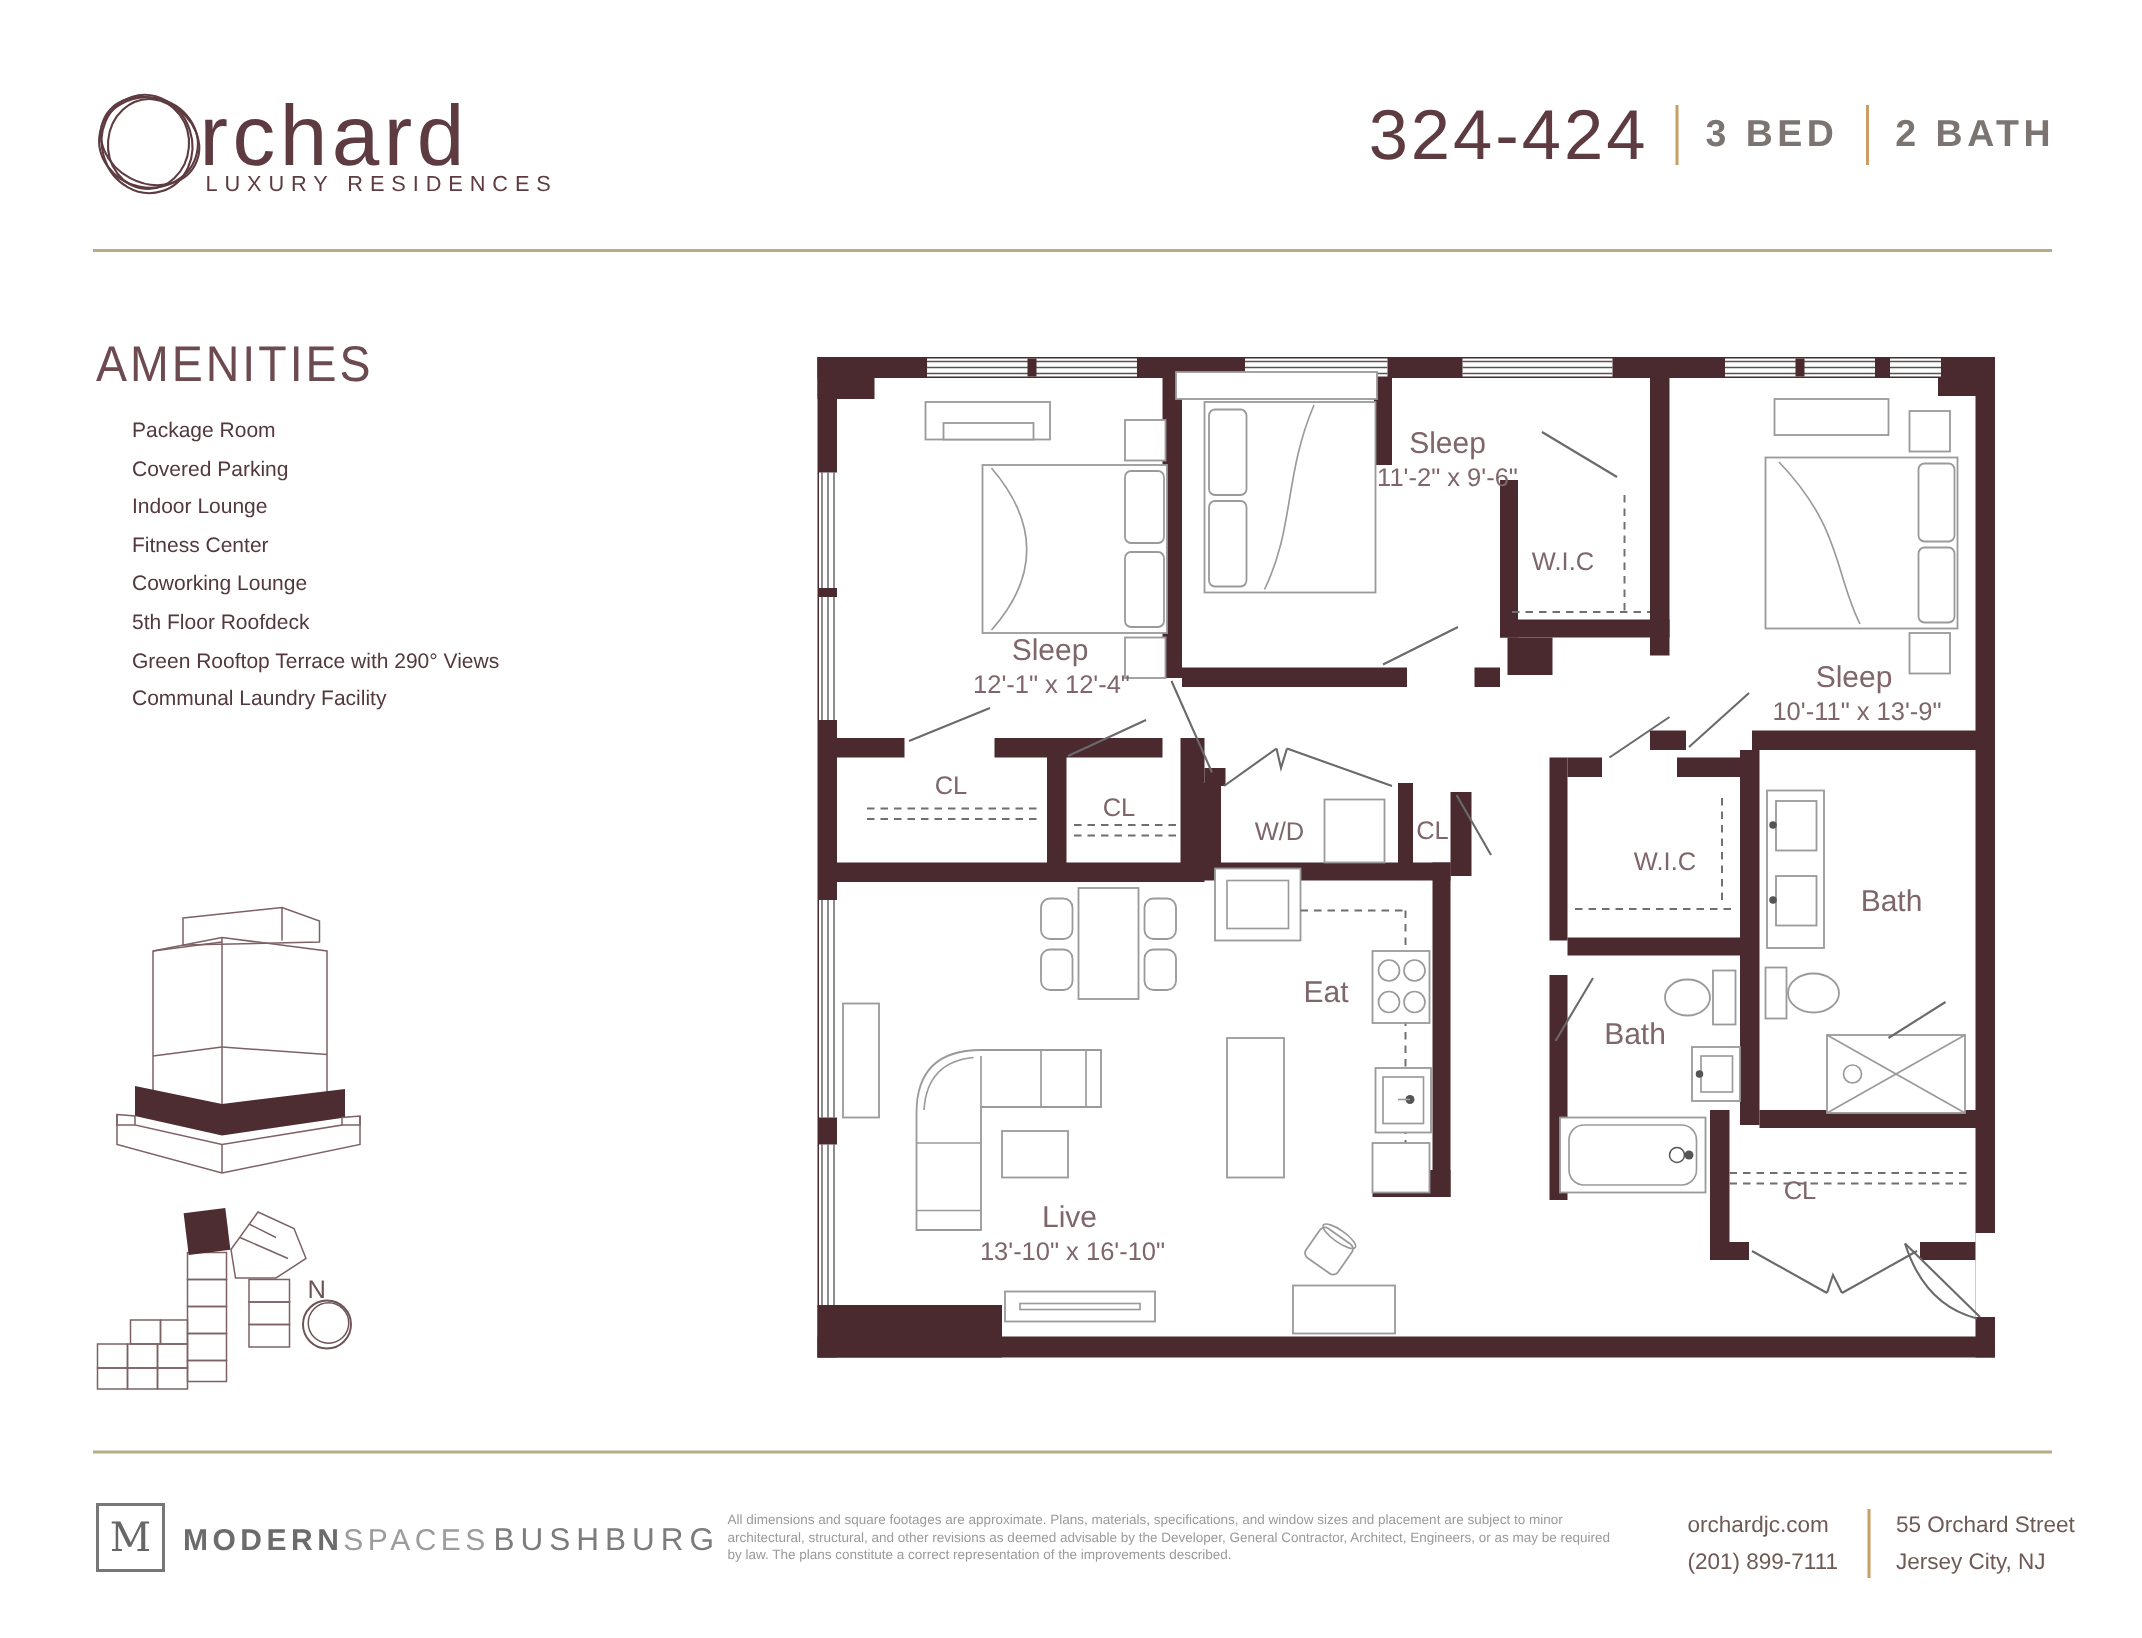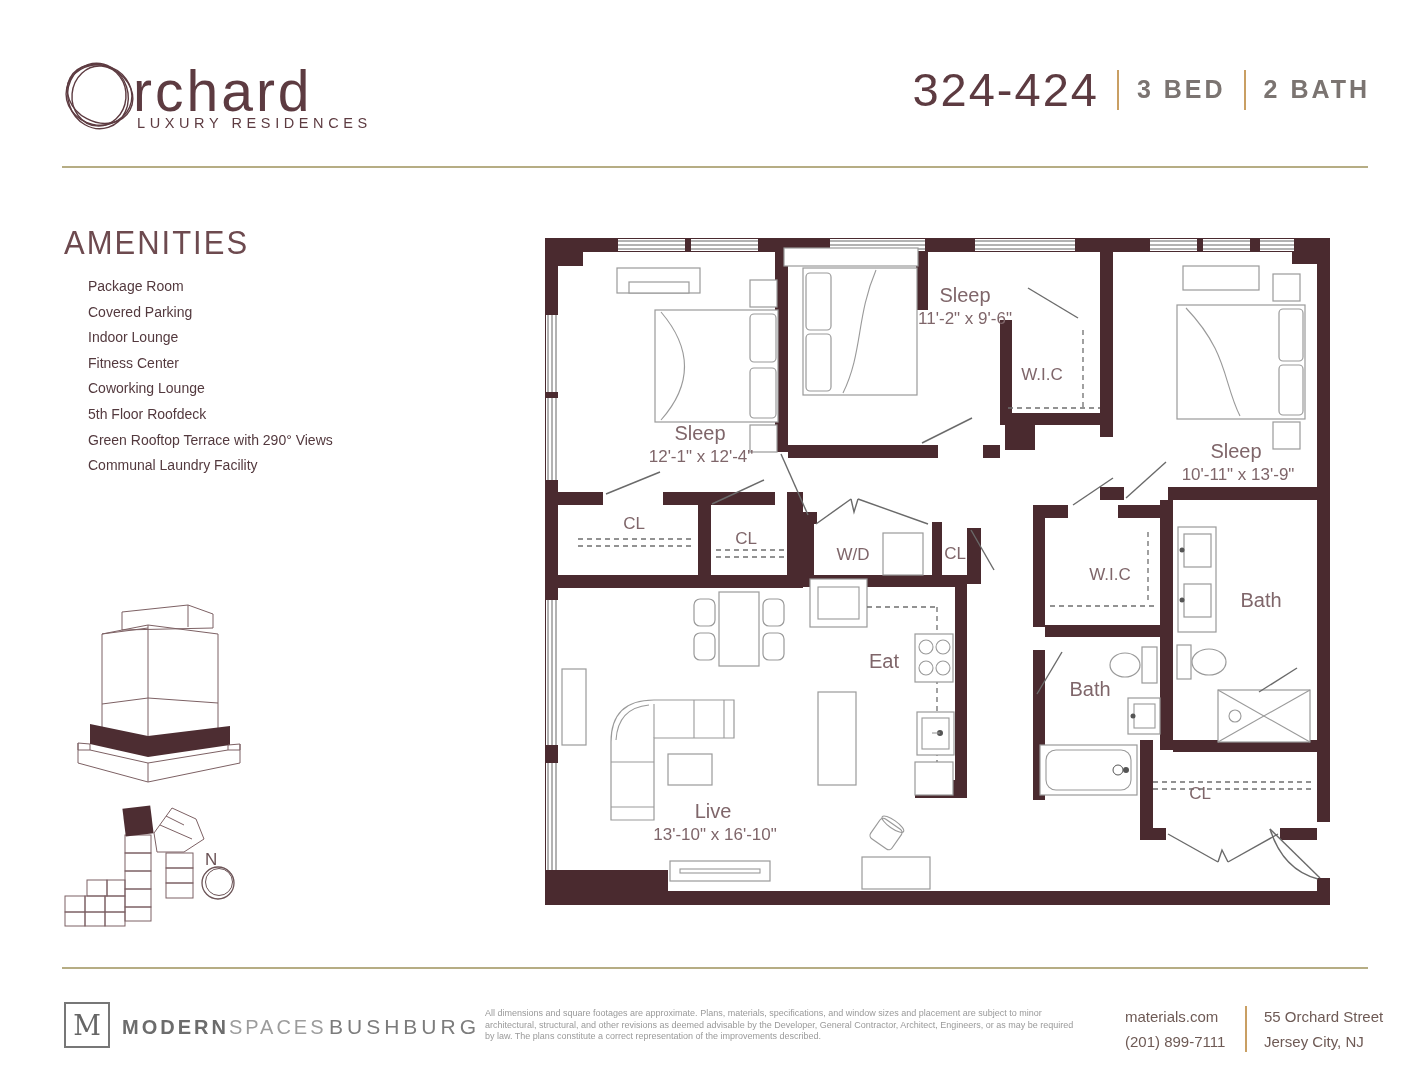--- a/index.html
+++ b/index.html
@@ -432,20 +432,20 @@
 <div class="rule" style="top:967px;"></div>
 
 <div class="m-box">M</div>
 <div class="modernspaces">
   <span class="b">MODERN</span><span class="l">SPACES</span>
 </div>
 <div class="bushburg">BUSHBURG</div>
 <div class="disclaimer">All dimensions and square footages are approximate. Plans, materials, specifications, and window sizes and placement are subject to minor architectural, structural, and other revisions as deemed advisable by the Developer, General Contractor, Architect, Engineers, or as may be required by law. The plans constitute a correct representation of the improvements described.</div>
 
 <div class="contact-a">
-  <div>materials.com</div>
+  <div>orchardjc.com</div>
   <div>(201) 899-7111</div>
 </div>
 <div class="contact-div"></div>
 <div class="contact-b">
   <div>55 Orchard Street</div>
   <div>Jersey City, NJ</div>
 </div>
 
 </body></html>

